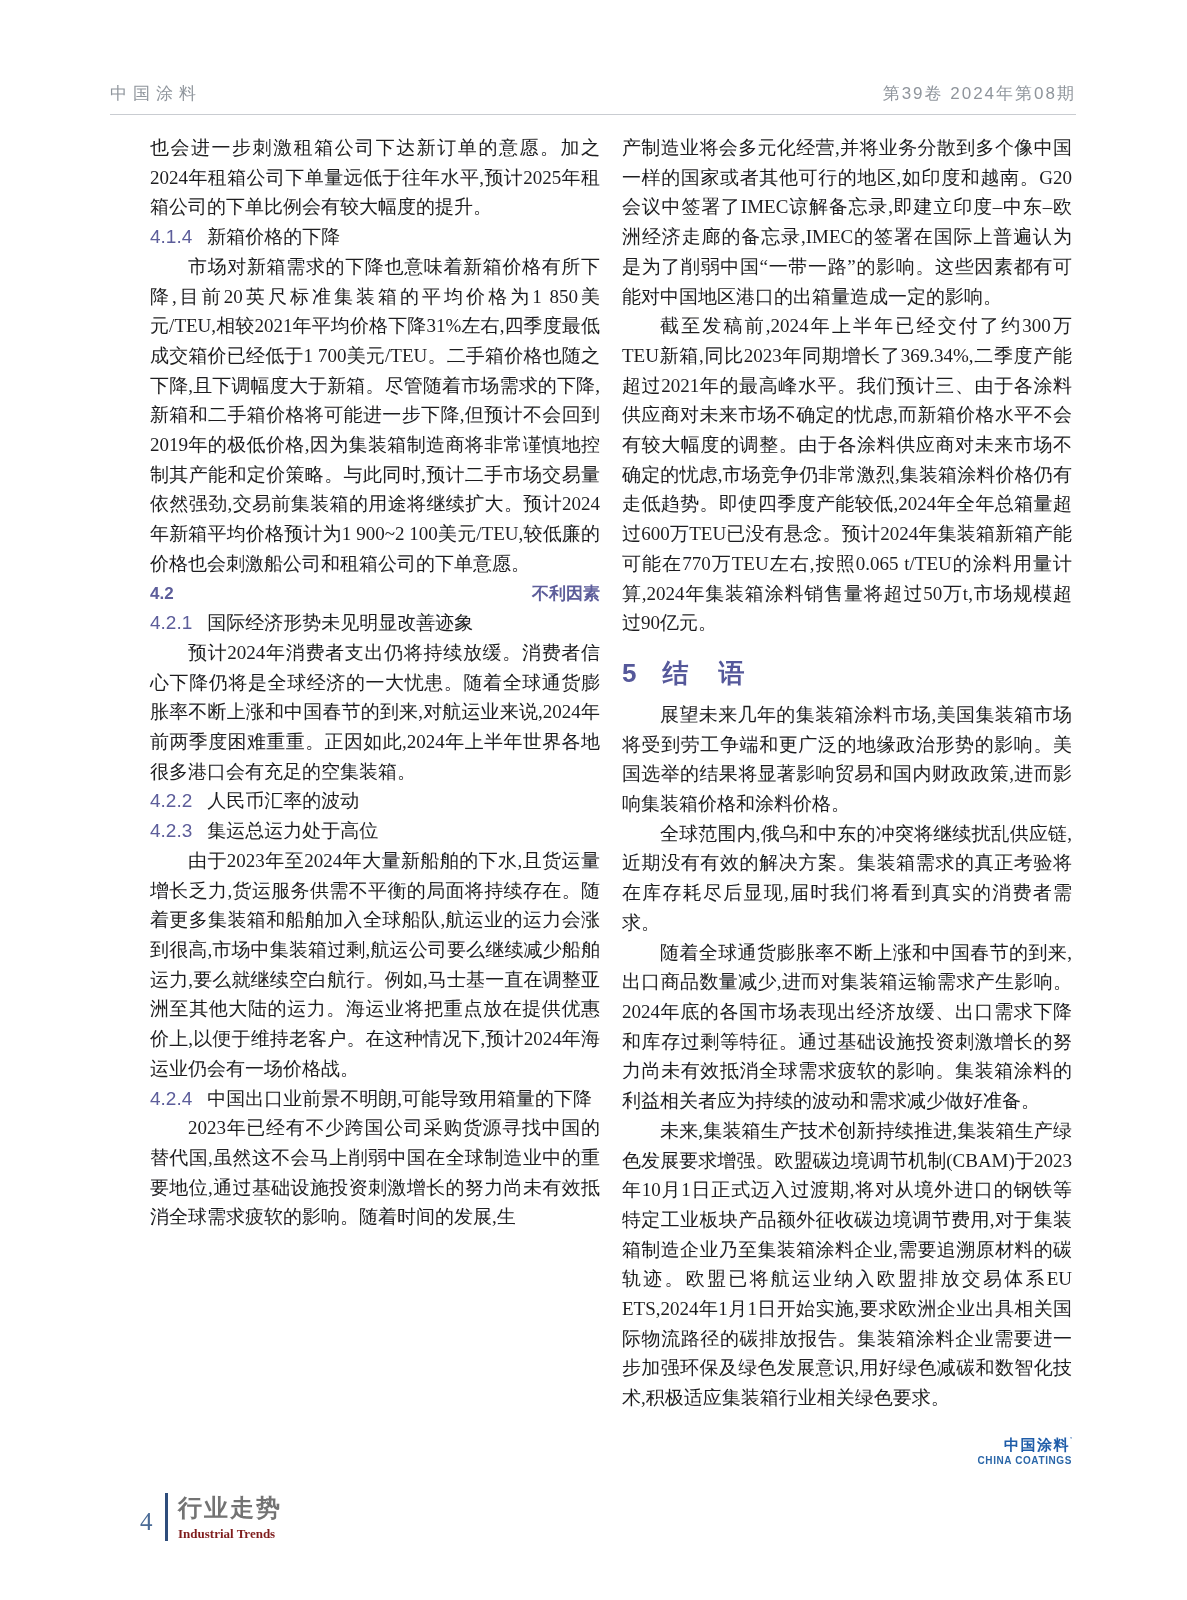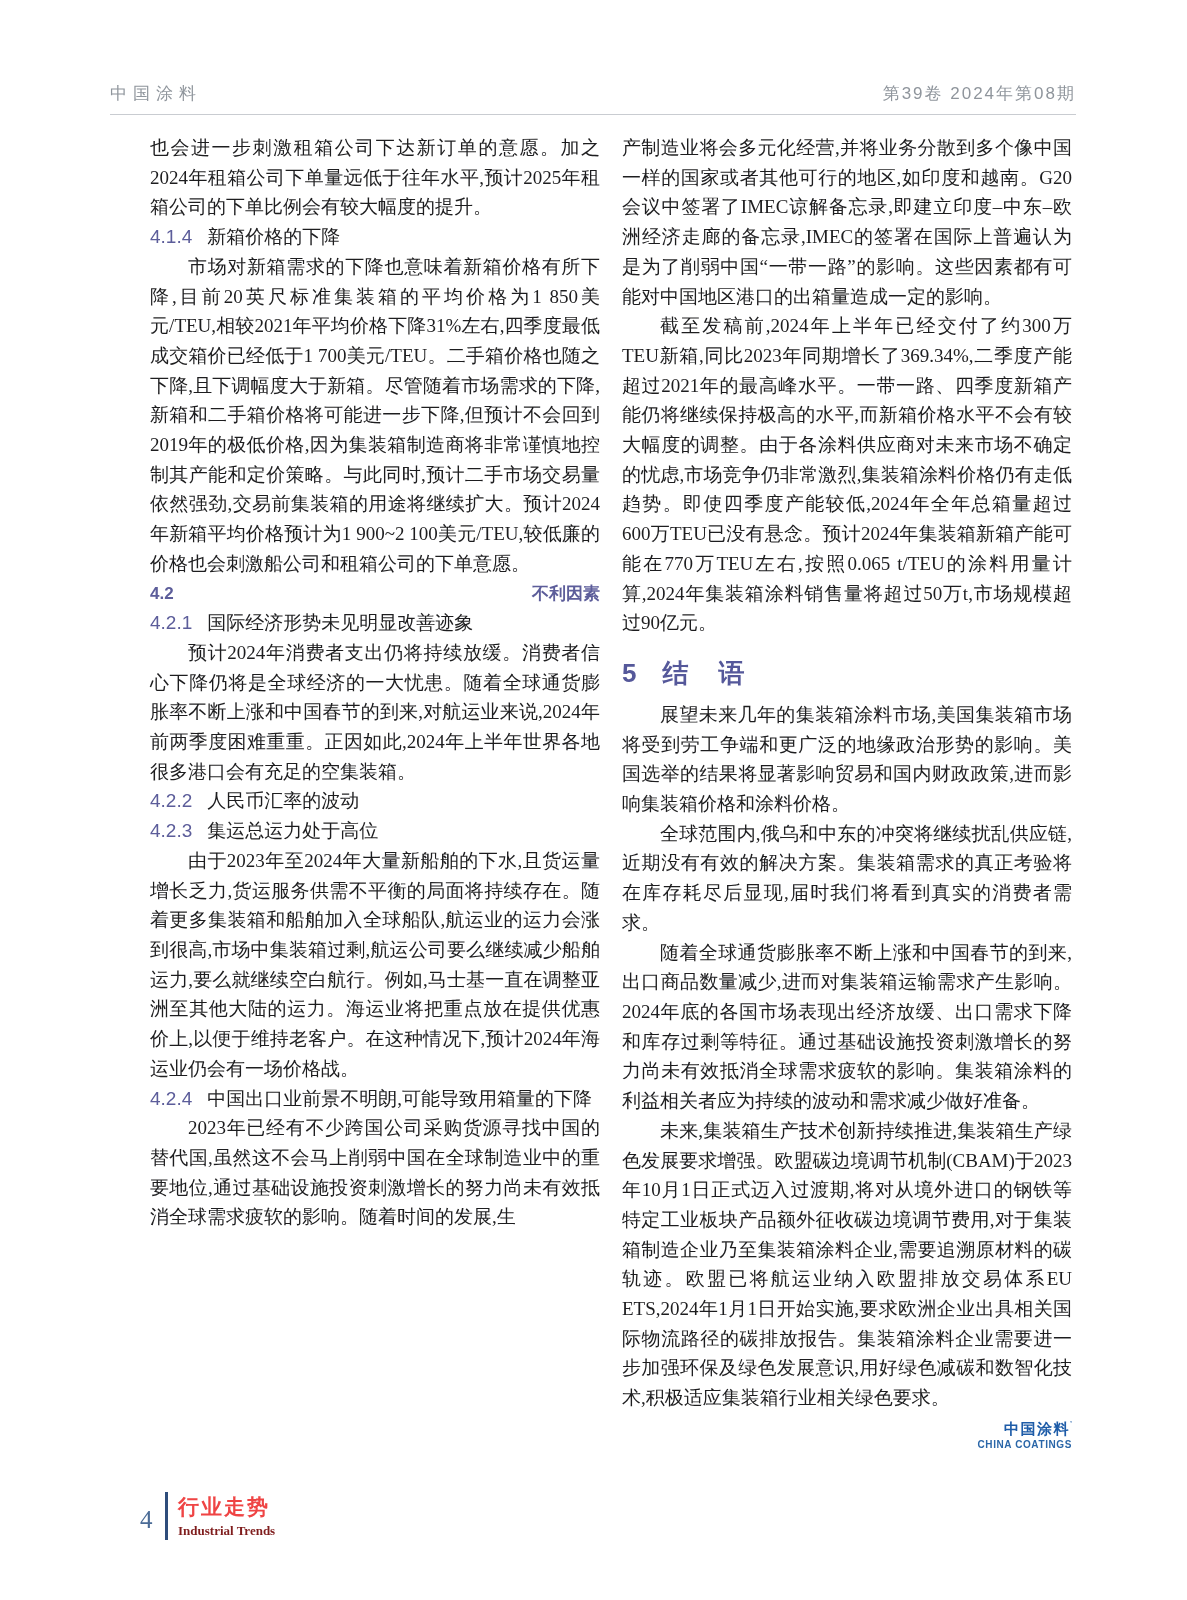--- a/index.html
+++ b/index.html
@@ -34,39 +34,39 @@
   .h2{display:flex;margin:0;font-size:17px;line-height:29.7px;font-weight:bold;
       color:#5c5d9a;font-family:"Liberation Sans","DejaVu Sans",sans-serif;justify-content:space-between;}
   .h2 .num{flex-shrink:0;margin-right:13px;}
   
   .h1{display:flex;margin:17px 0 9px 0;font-size:26px;line-height:36px;font-weight:bold;
       color:#55589a;font-family:"Liberation Sans","DejaVu Sans",sans-serif;}
   .h1 .num{flex-shrink:0;margin-right:26px;}
   .h1 .ttl{letter-spacing:2px;}
   
   .end-logo{
-    margin-top:4px;text-align:right;color:#1e5ca8;
+    margin-top:20px;text-align:right;color:#1e5ca8;
     font-family:"Liberation Sans","DejaVu Sans",sans-serif;line-height:1.15;
   }
   .end-logo .cn{font-size:15px;font-weight:bold;letter-spacing:1.5px;}
   .end-logo .tm{font-size:9px;vertical-align:super;}
   .end-logo .en{font-size:10px;letter-spacing:0.6px;font-weight:bold;color:#2a66a8;}
   
   .page-footer{
     position:absolute;left:140px;top:1492px;
     display:flex;align-items:center;
   }
   .page-num{
     font-size:25px;color:#4a6b96;margin-right:12px;align-self:flex-end;
     padding-bottom:6px;font-family:"Liberation Serif","DejaVu Serif",serif;
   }
   .footer-bar{width:3.5px;height:48px;background:#2e4d7b;margin-right:10px;}
   .footer-text{display:flex;flex-direction:column;justify-content:center;}
   .footer-cn{
-    font-size:21px;color:#ef4444;letter-spacing:2px;
+    font-size:24px;color:#737373;letter-spacing:2px;
     font-family:"Liberation Sans","DejaVu Sans",sans-serif;font-weight:bold;
   }
   .footer-en{
     font-size:13px;color:#7f1d1d;margin-top:2px;
     font-family:"Liberation Serif","DejaVu Serif",serif;font-weight:bold;
   }
 </style>
 </head>
 <body>
 
@@ -104,21 +104,21 @@
     <p class="ind">由于2023年至2024年大量新船舶的下水,且货运量增长乏力,货运服务供需不平衡的局面将持续存在。随着更多集装箱和船舶加入全球船队,航运业的运力会涨到很高,市场中集装箱过剩,航运公司要么继续减少船舶运力,要么就继续空白航行。例如,马士基一直在调整亚洲至其他大陆的运力。海运业将把重点放在提供优惠价上,以便于维持老客户。在这种情况下,预计2024年海运业仍会有一场价格战。</p>
     <h4 class="h3">
       <span class="num">4.2.4</span>
       <span class="ttl">中国出口业前景不明朗,可能导致用箱量的下降</span>
     </h4>
     <p class="ind">2023年已经有不少跨国公司采购货源寻找中国的替代国,虽然这不会马上削弱中国在全球制造业中的重要地位,通过基础设施投资刺激增长的努力尚未有效抵消全球需求疲软的影响。随着时间的发展,生</p>
   </div>
 
   <div class="col">
     <p>产制造业将会多元化经营,并将业务分散到多个像中国一样的国家或者其他可行的地区,如印度和越南。G20会议中签署了IMEC谅解备忘录,即建立印度–中东–欧洲经济走廊的备忘录,IMEC的签署在国际上普遍认为是为了削弱中国“一带一路”的影响。这些因素都有可能对中国地区港口的出箱量造成一定的影响。</p>
-    <p class="ind">截至发稿前,2024年上半年已经交付了约300万TEU新箱,同比2023年同期增长了369.34%,二季度产能超过2021年的最高峰水平。一带一路、四季度新箱产能仍将继续保持极高的水平,而新箱价格水平不会有较大幅度的调整。由于各涂料供应商对未来市场不确定的忧虑,市场竞争仍非常激烈,集装箱涂料价格仍有走低趋势。即使四季度产能较低,2024年全年总箱量超过600万TEU已没有悬念。预计2024年集装箱新箱产能可能在770万TEU左右,按照0.065 t/TEU的涂料用量计算,2024年集装箱涂料销售量将超过50万t,市场规模超过90亿元。</p>
+    <p class="ind">截至发稿前,2024年上半年已经交付了约300万TEU新箱,同比2023年同期增长了369.34%,二季度产能超过2021年的最高峰水平。我们预计三、由于各涂料供应商对未来市场不确定的忧虑,而新箱价格水平不会有较大幅度的调整。由于各涂料供应商对未来市场不确定的忧虑,市场竞争仍非常激烈,集装箱涂料价格仍有走低趋势。即使四季度产能较低,2024年全年总箱量超过600万TEU已没有悬念。预计2024年集装箱新箱产能可能在770万TEU左右,按照0.065 t/TEU的涂料用量计算,2024年集装箱涂料销售量将超过50万t,市场规模超过90亿元。</p>
     <h2 class="h1">
       <span class="num">5</span>
       <span class="ttl">结　语</span>
     </h2>
     <p class="ind">展望未来几年的集装箱涂料市场,美国集装箱市场将受到劳工争端和更广泛的地缘政治形势的影响。美国选举的结果将显著影响贸易和国内财政政策,进而影响集装箱价格和涂料价格。</p>
     <p class="ind">全球范围内,俄乌和中东的冲突将继续扰乱供应链,近期没有有效的解决方案。集装箱需求的真正考验将在库存耗尽后显现,届时我们将看到真实的消费者需求。</p>
     <p class="ind">随着全球通货膨胀率不断上涨和中国春节的到来,出口商品数量减少,进而对集装箱运输需求产生影响。2024年底的各国市场表现出经济放缓、出口需求下降和库存过剩等特征。通过基础设施投资刺激增长的努力尚未有效抵消全球需求疲软的影响。集装箱涂料的利益相关者应为持续的波动和需求减少做好准备。</p>
     <p class="ind">未来,集装箱生产技术创新持续推进,集装箱生产绿色发展要求增强。欧盟碳边境调节机制(CBAM)于2023年10月1日正式迈入过渡期,将对从境外进口的钢铁等特定工业板块产品额外征收碳边境调节费用,对于集装箱制造企业乃至集装箱涂料企业,需要追溯原材料的碳轨迹。欧盟已将航运业纳入欧盟排放交易体系EU ETS,2024年1月1日开始实施,要求欧洲企业出具相关国际物流路径的碳排放报告。集装箱涂料企业需要进一步加强环保及绿色发展意识,用好绿色减碳和数智化技术,积极适应集装箱行业相关绿色要求。</p>
 
     <div class="end-logo">

